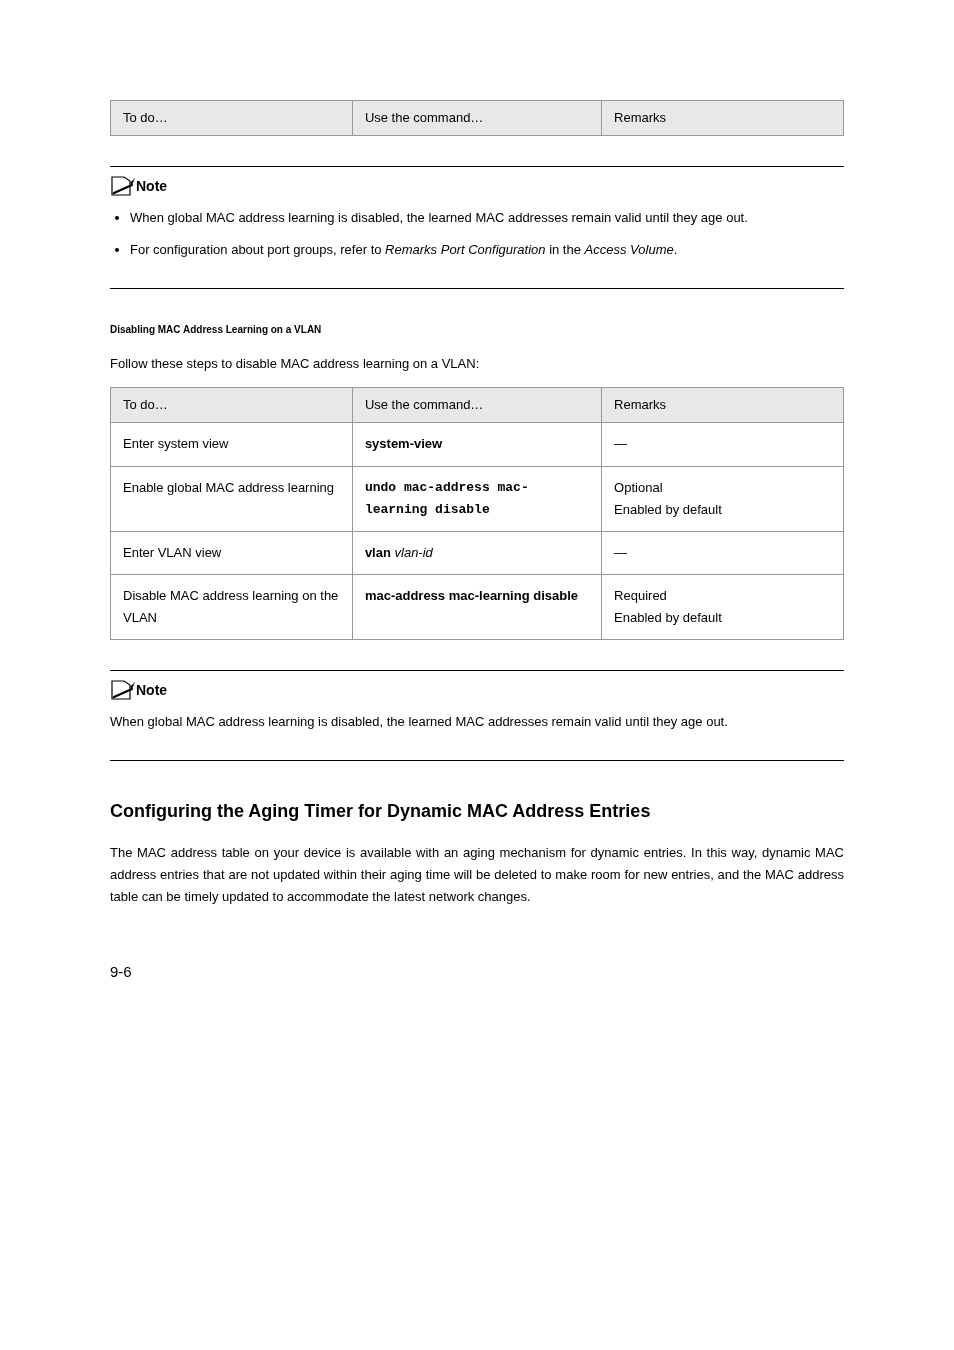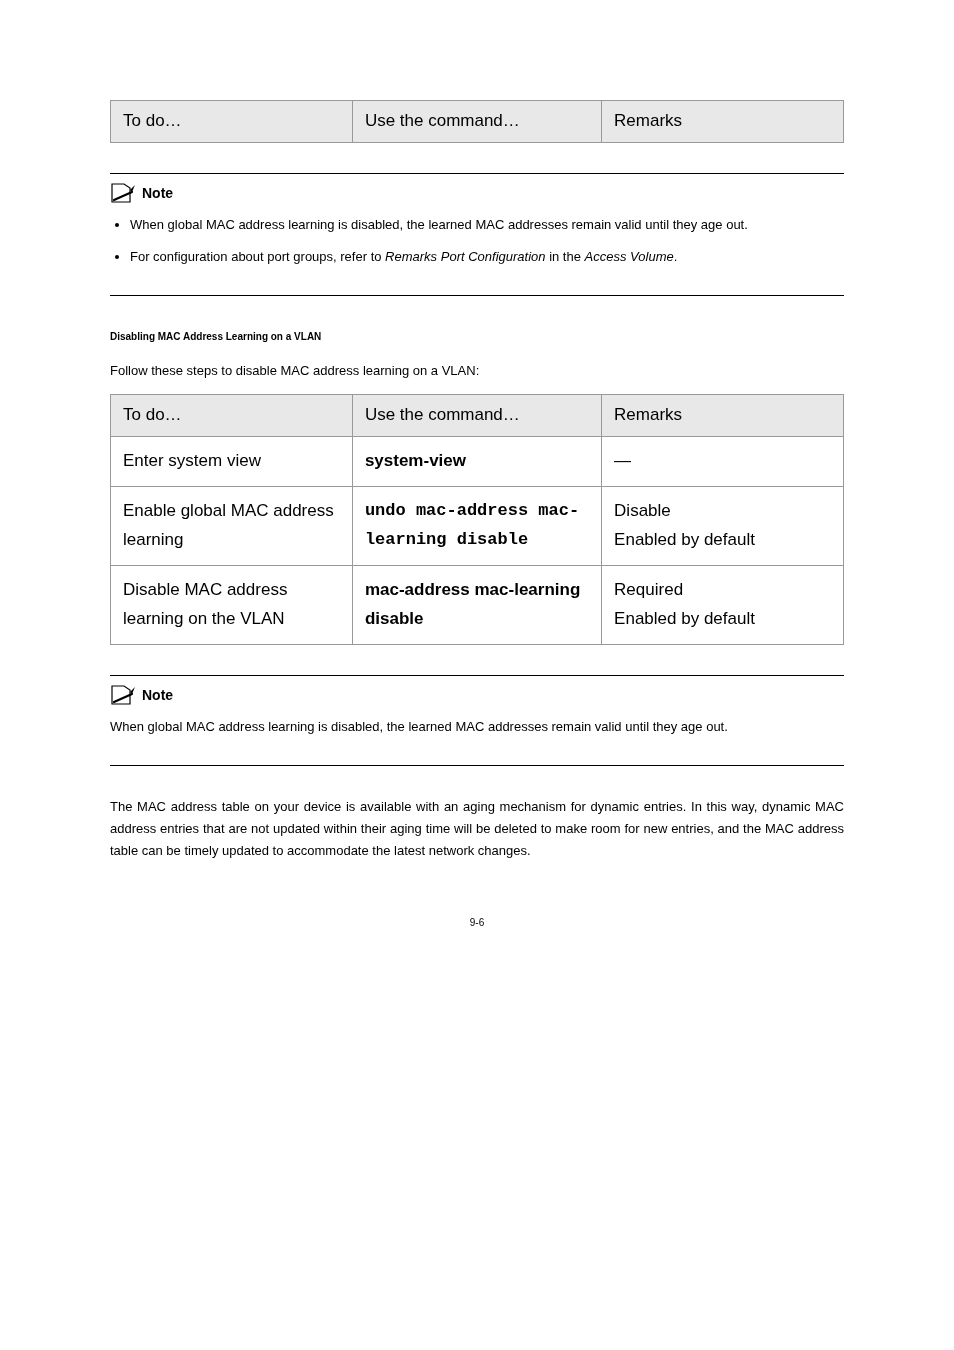--- a/index.html
+++ b/index.html
@@ -19,39 +19,38 @@
       width: 100%;
       border-collapse: collapse;
       margin-bottom: 20px;
     }
     table.config th, table.config td {
       border: 1px solid #999;
       padding: 10px 12px;
       text-align: left;
       vertical-align: top;
       font-weight: normal;
-      font-size: 17px;
+      font-size: 13px;
       line-height: 1.7;
     }
     table.config th {
       background: #e8e8e8;
       height: 28px;
       padding: 6px 12px;
     }
     .col-todo { width: 33%; }
     .col-cmd { width: 34%; }
     .col-rem { width: 33%; }
     .dash { font-family: Arial; }
     .note-block {
       margin: 25px 0 15px 0;
     }
     .note-header {
       display: flex;
       align-items: center;
-      gap: 6px;
       margin-bottom: 10px;
     }
     .note-icon {
       width: 26px;
       height: 22px;
     }
     .note-label {
       font-weight: bold;
       font-size: 14px;
     }
@@ -82,22 +81,21 @@
     }
     .para {
       line-height: 1.7;
       margin: 0 0 6px 0;
       text-align: justify;
     }
     .para.single {
       margin-bottom: 10px;
     }
     .page-num {
-      text-align: center;
-      font-size: 10px;
+      font-size: 15px;
       margin-top: 55px;
     }
     .big-heading {
       font-size: 18px;
       font-weight: bold;
       margin: 40px 0 20px 0;
     }
   </style>
 </head>
 <body>
@@ -148,23 +146,28 @@
     </tr>
     <tr>
       <td>Enter system view</td>
       <td style="font-weight:bold;">system-view</td>
       <td class="dash">—</td>
     </tr>
     <tr>
       <td>Enable global MAC address learning</td>
       <td style="font-weight:bold;font-family:Liberation Mono, monospace;">undo mac-address mac-learning disable</td>
       <td>
-        <div>Disable</div>
+        <div>Optional</div>
         <div>Enabled by default</div>
       </td>
+    </tr>
+    <tr>
+      <td>Enter VLAN view</td>
+      <td><span style="font-weight:bold;">vlan</span> <span style="font-style:italic;">vlan-id</span></td>
+      <td class="dash">—</td>
     </tr>
     <tr>
       <td>Disable MAC address learning on the VLAN</td>
       <td style="font-weight:bold;">mac-address mac-learning disable</td>
       <td>
         <div>Required</div>
         <div>Enabled by default</div>
       </td>
     </tr>
   </tbody>
@@ -176,18 +179,19 @@
         <path d="M2 20 L20 20 L20 6 L14 2 L2 2 Z" fill="none" stroke="#000" stroke-width="1.2"></path>
         <path d="M4 18 L22 10" stroke="#000" stroke-width="2.2" stroke-linecap="round"></path>
         <path d="M22 10 L25 3 L20 8 Z" fill="#000"></path>
       </svg>
       <span class="note-label">Note</span>
     </div>
     <p class="para">When global MAC address learning is disabled, the learned MAC addresses remain valid until they age out.</p>
   </div>
   <div class="note-divider-bottom"></div>
 
+  <div class="big-heading">Configuring the Aging Timer for Dynamic MAC Address Entries</div>
 
   <p class="para">The MAC address table on your device is available with an aging mechanism for dynamic entries. In this way, dynamic MAC address entries that are not updated within their aging time will be deleted to make room for new entries, and the MAC address table can be timely updated to accommodate the latest network changes.</p>
 
   <div class="page-num">9-6</div>
 
 </div>
 
 </body></html>

